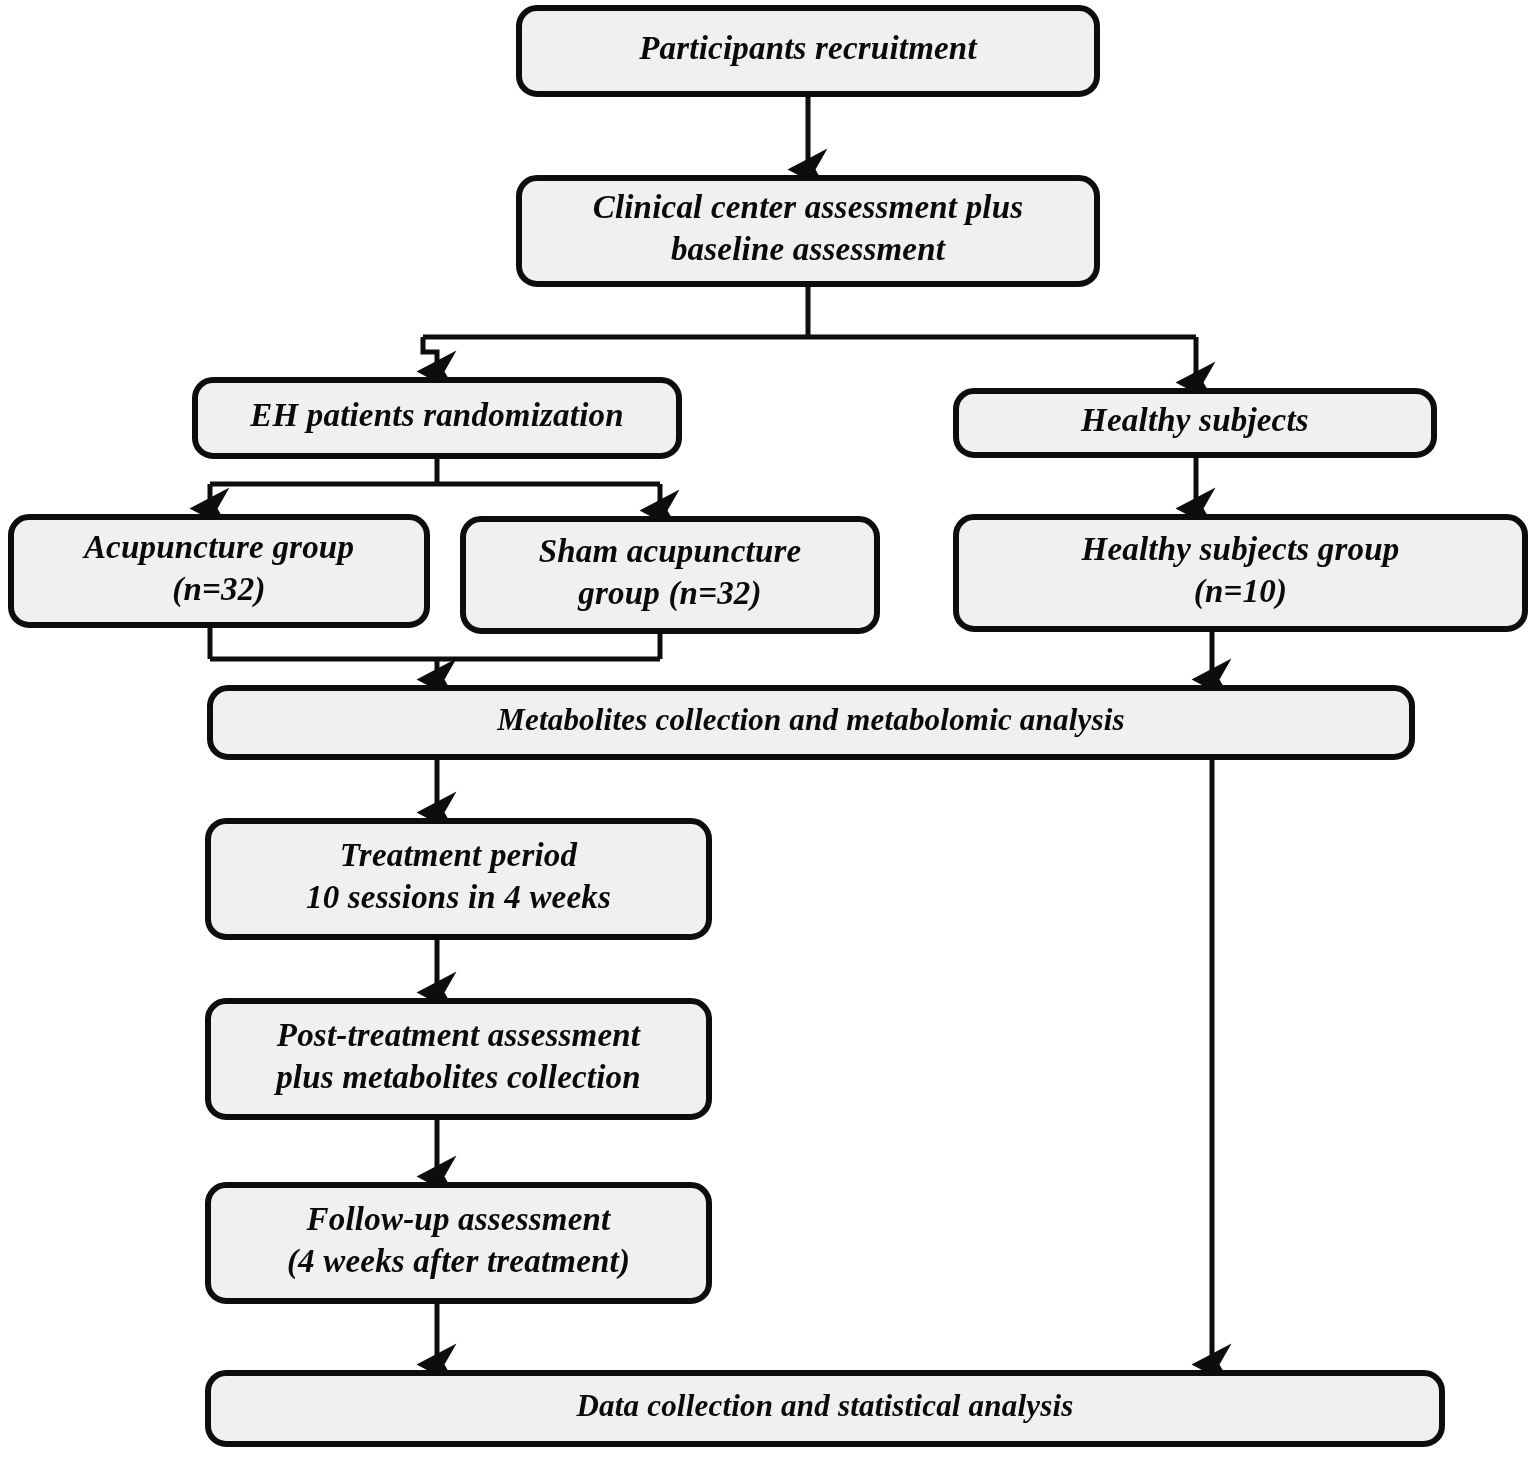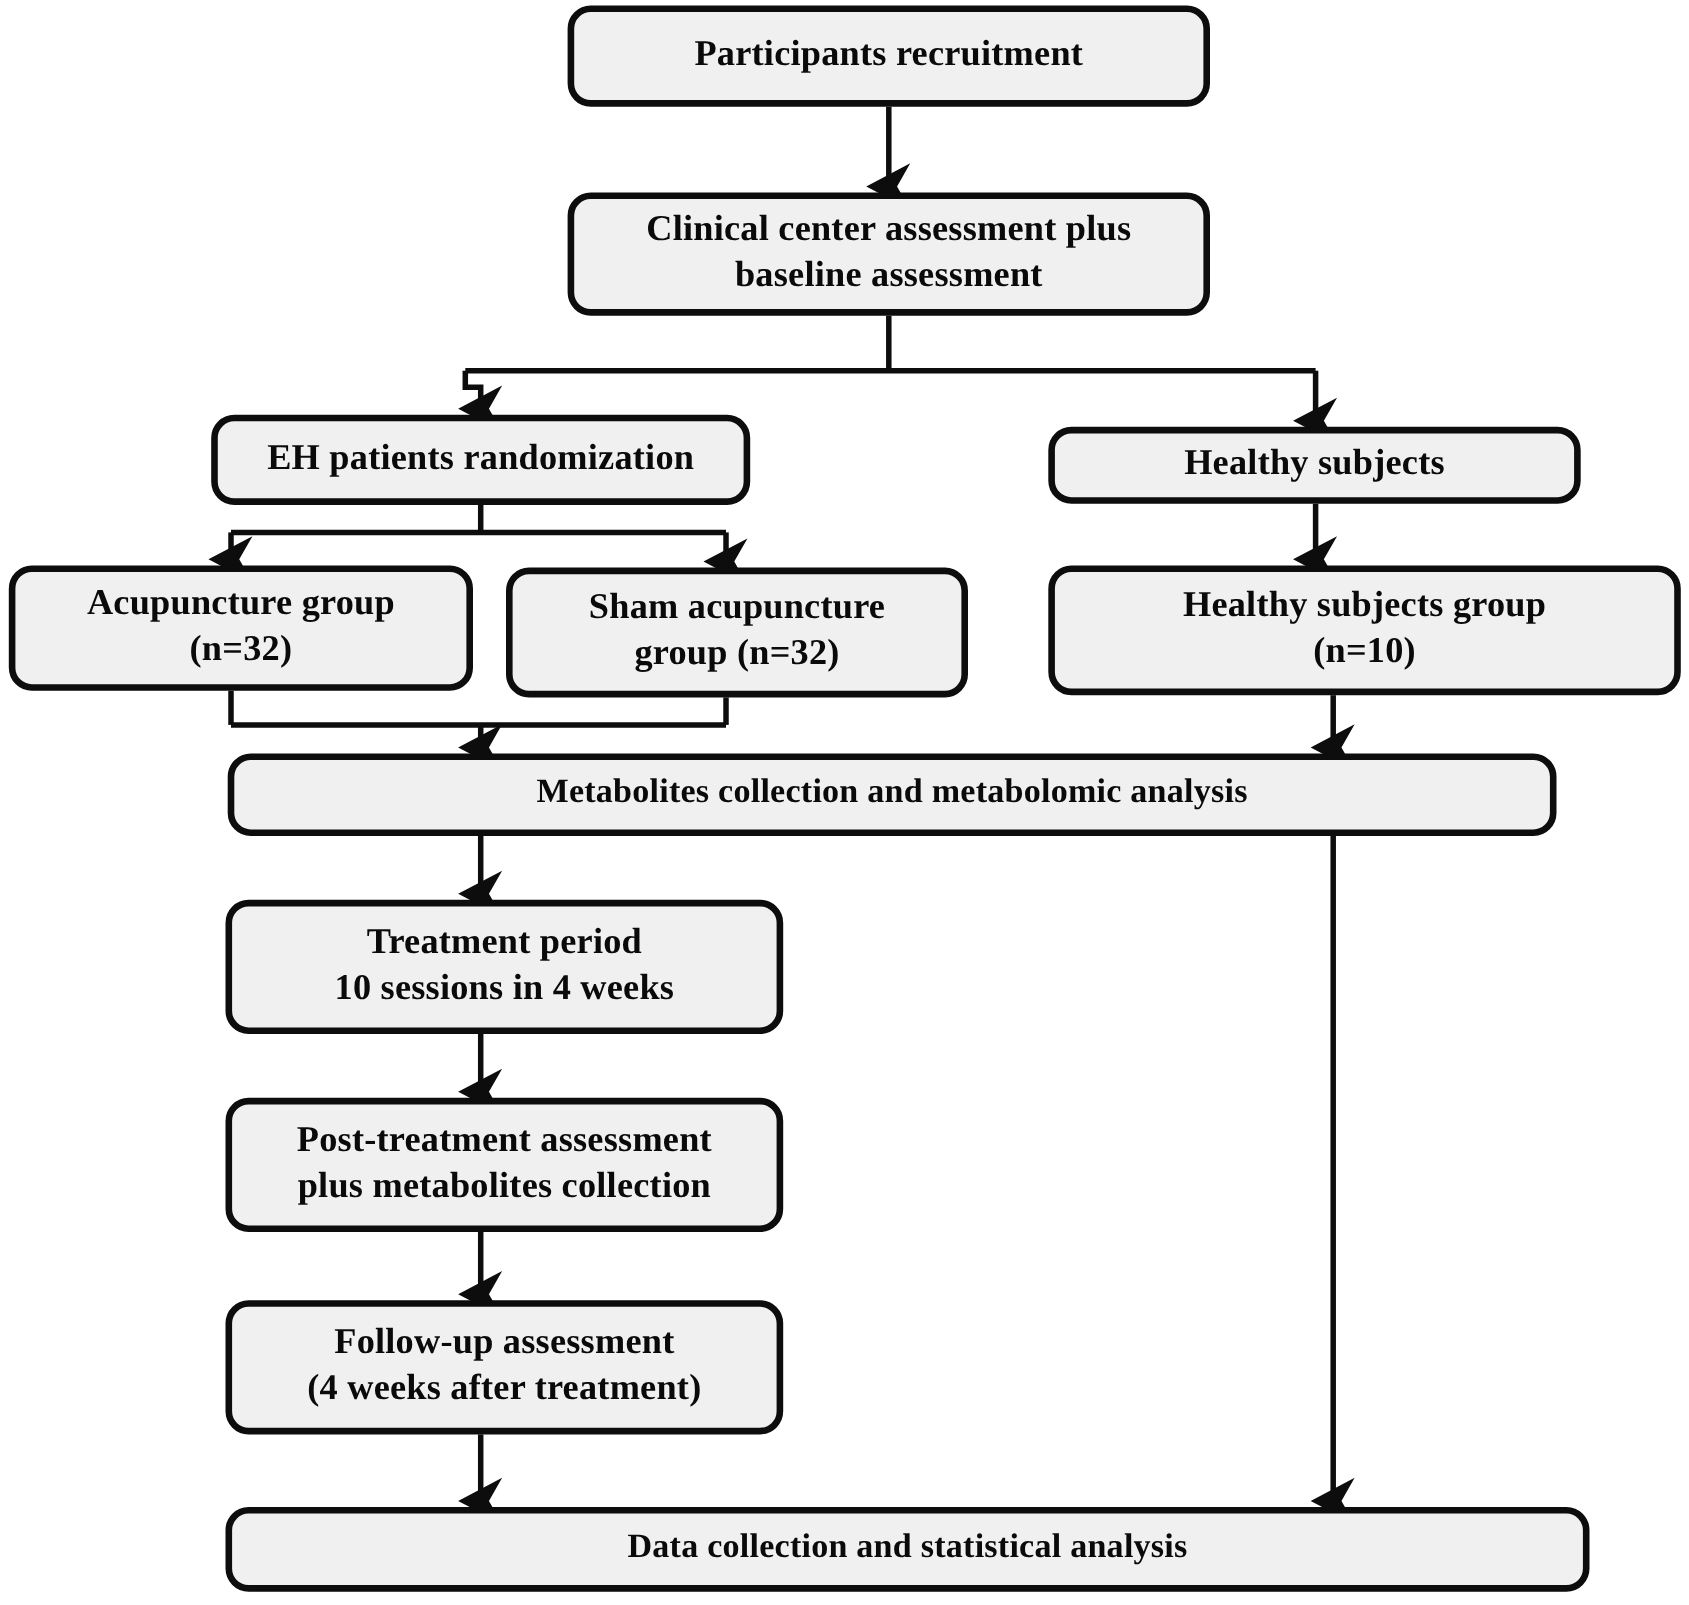--- a/index.html
+++ b/index.html
@@ -10,20 +10,21 @@
   body {
     width: 1535px;
     height: 1459px;
     font-family: "Liberation Serif", "DejaVu Serif", serif;
     overflow: hidden;
   }
   #flow-root {
     position: relative;
     width: 1535px;
     height: 1459px;
+    font-style: italic;
   }
   svg.flow-svg {
     position: absolute;
     top: 0;
     left: 0;
     width: 1535px;
     height: 1459px;
     display: block;
   }
   .node-rect {

